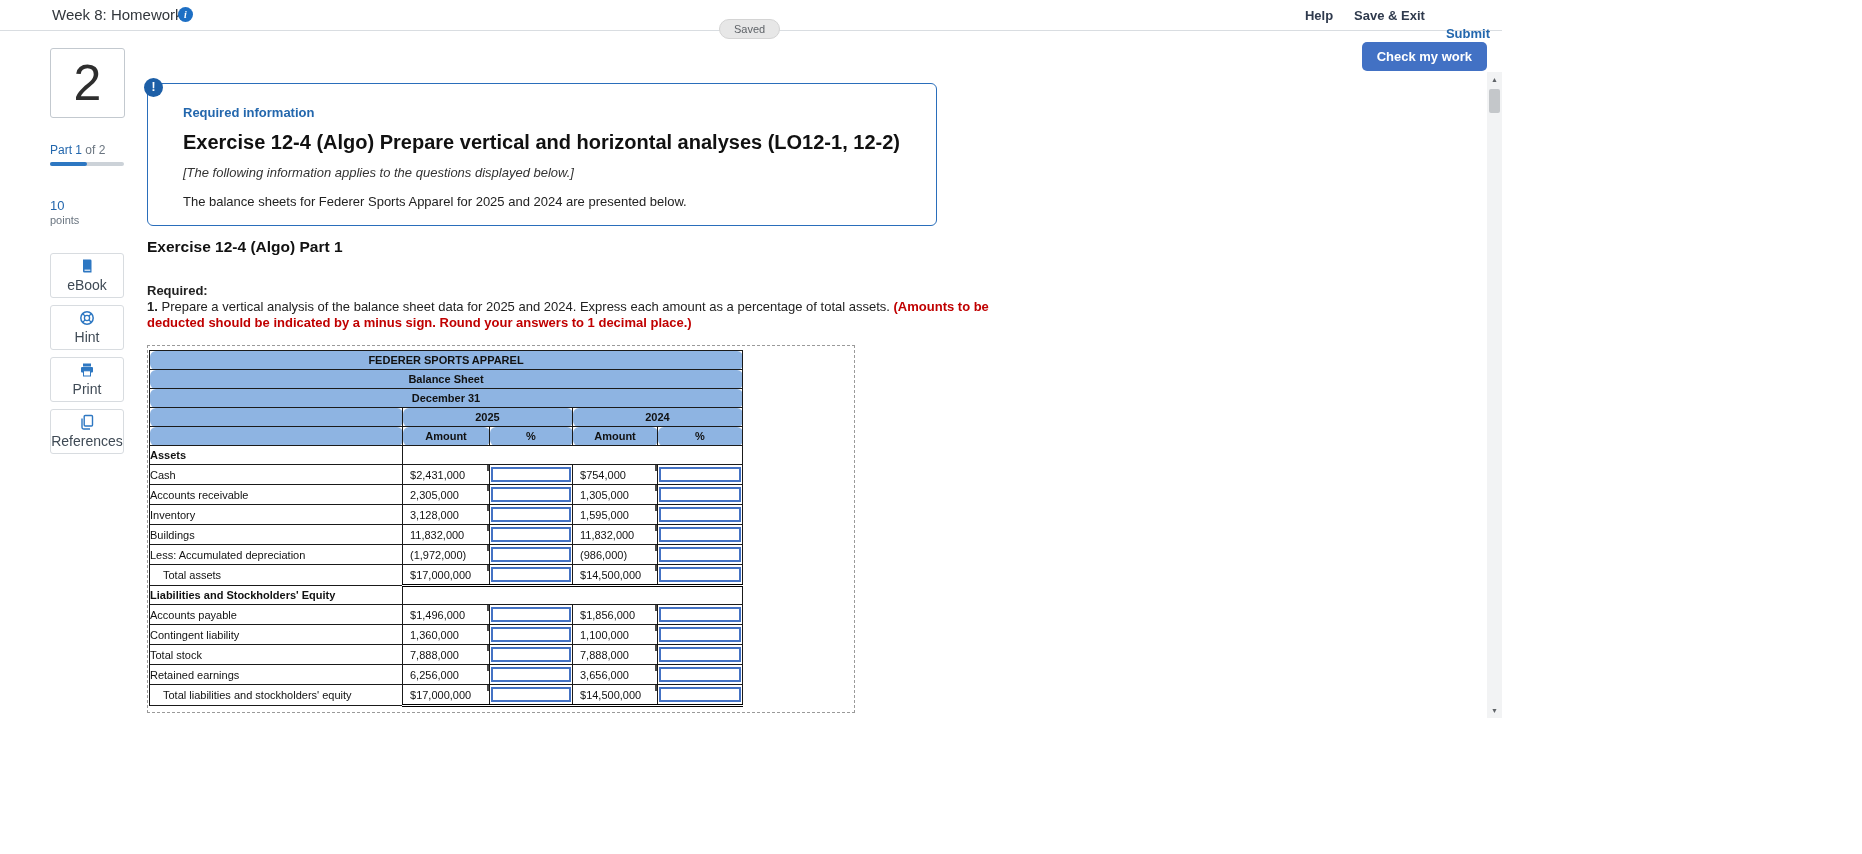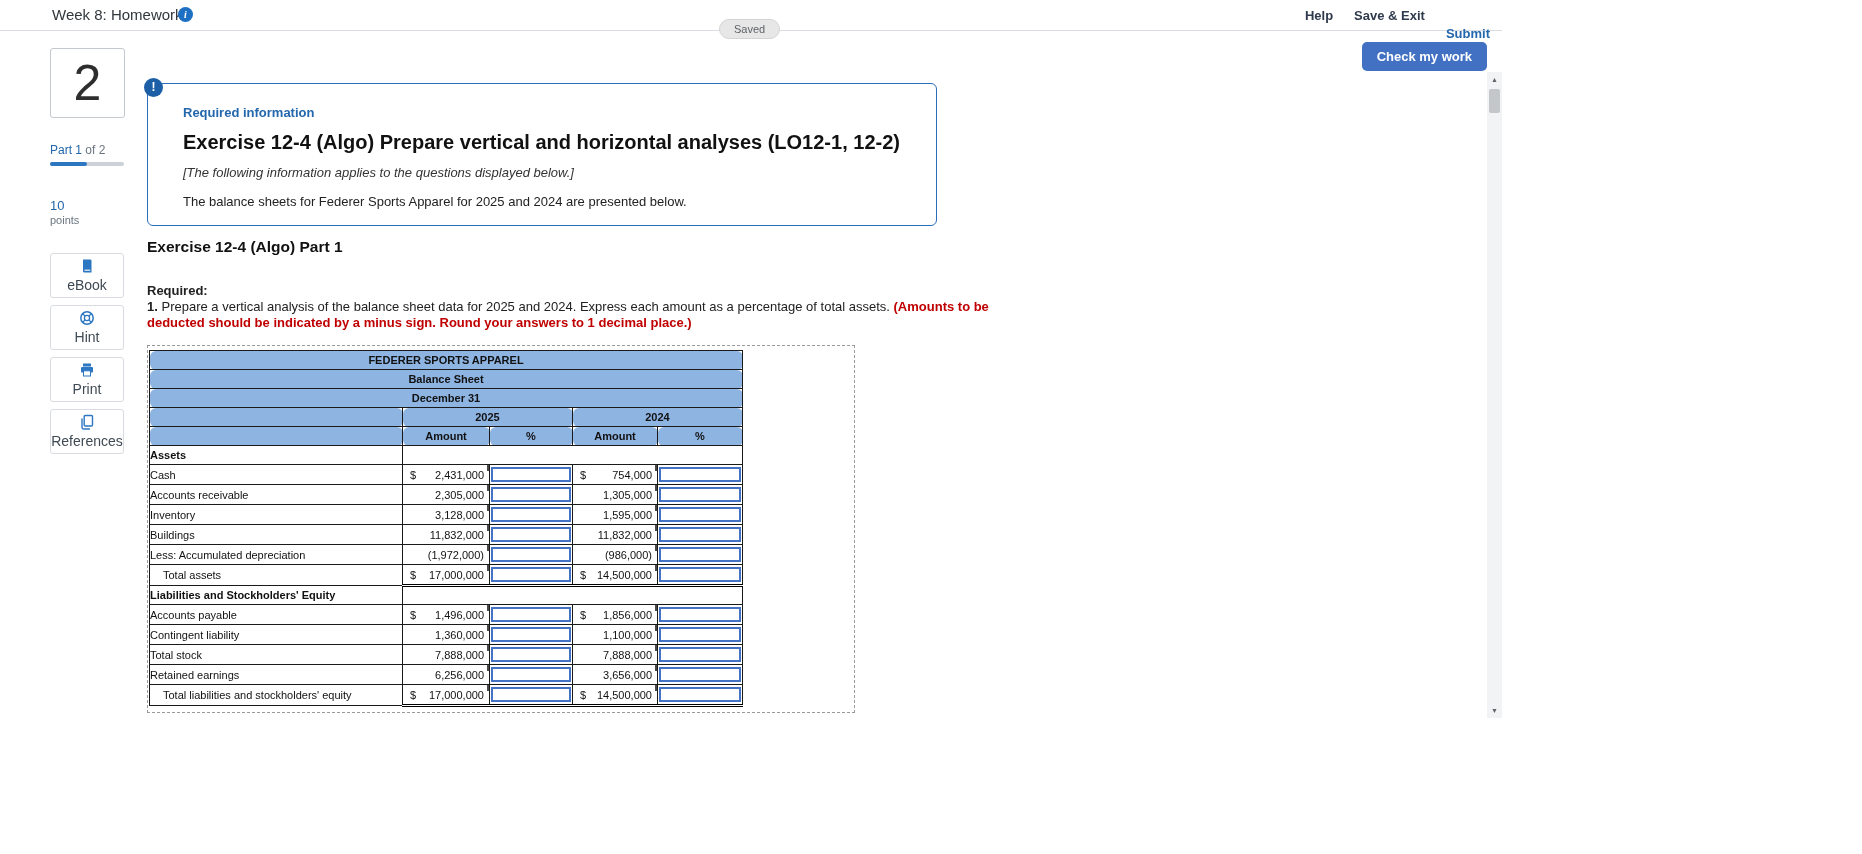--- a/index.html
+++ b/index.html
@@ -60,21 +60,21 @@
   .bs-table { border-collapse: collapse; table-layout: fixed; width: 593px; background: #fff; }
   .bs-table td { border: 1px solid #1a1a1a; height: 19px; font-size: 11px; color: #111; padding: 0; overflow: hidden; }
   .bs-table thead td { background: #8eb4e2; font-weight: bold; text-align: center; border-radius: 6px; }
   .lbl { padding: 0 4px; text-align: left; background: #fff; }
   .lbl.section { font-weight: bold; }
   .lbl.indent { padding-left: 13px; }
   .spacer { background: #fff; }
   .amt { position: relative; background: #fff; }
   .amt-inner { display: flex; align-items: center; height: 19px; padding: 0 5px 0 7px; }
   .cur { flex: 0 0 auto; }
-  .num { flex: 1; text-align: right; }
+  .num { flex: 1; }
   .tick { position: absolute; top: 0; right: 0; width: 2px; height: 6px; background: #4a4a4a; }
   .pct { background: #fff; }
   .pct .input { margin: 1px; height: 15px; border: 2px solid #4472c4; background: #fff; cursor: text; }
   td.tot { border-bottom: 3px double #000; }
 
   
   .scrollbar { position: absolute; right: 0; top: 72px; width: 15px; height: 646px; background: #f2f3f4; }
   .scroll-btn { position: absolute; left: 0; width: 15px; height: 15px; color: #606468; font-size: 7px;
                 text-align: center; line-height: 15px; cursor: pointer; }
   .scroll-up { top: 0; }

